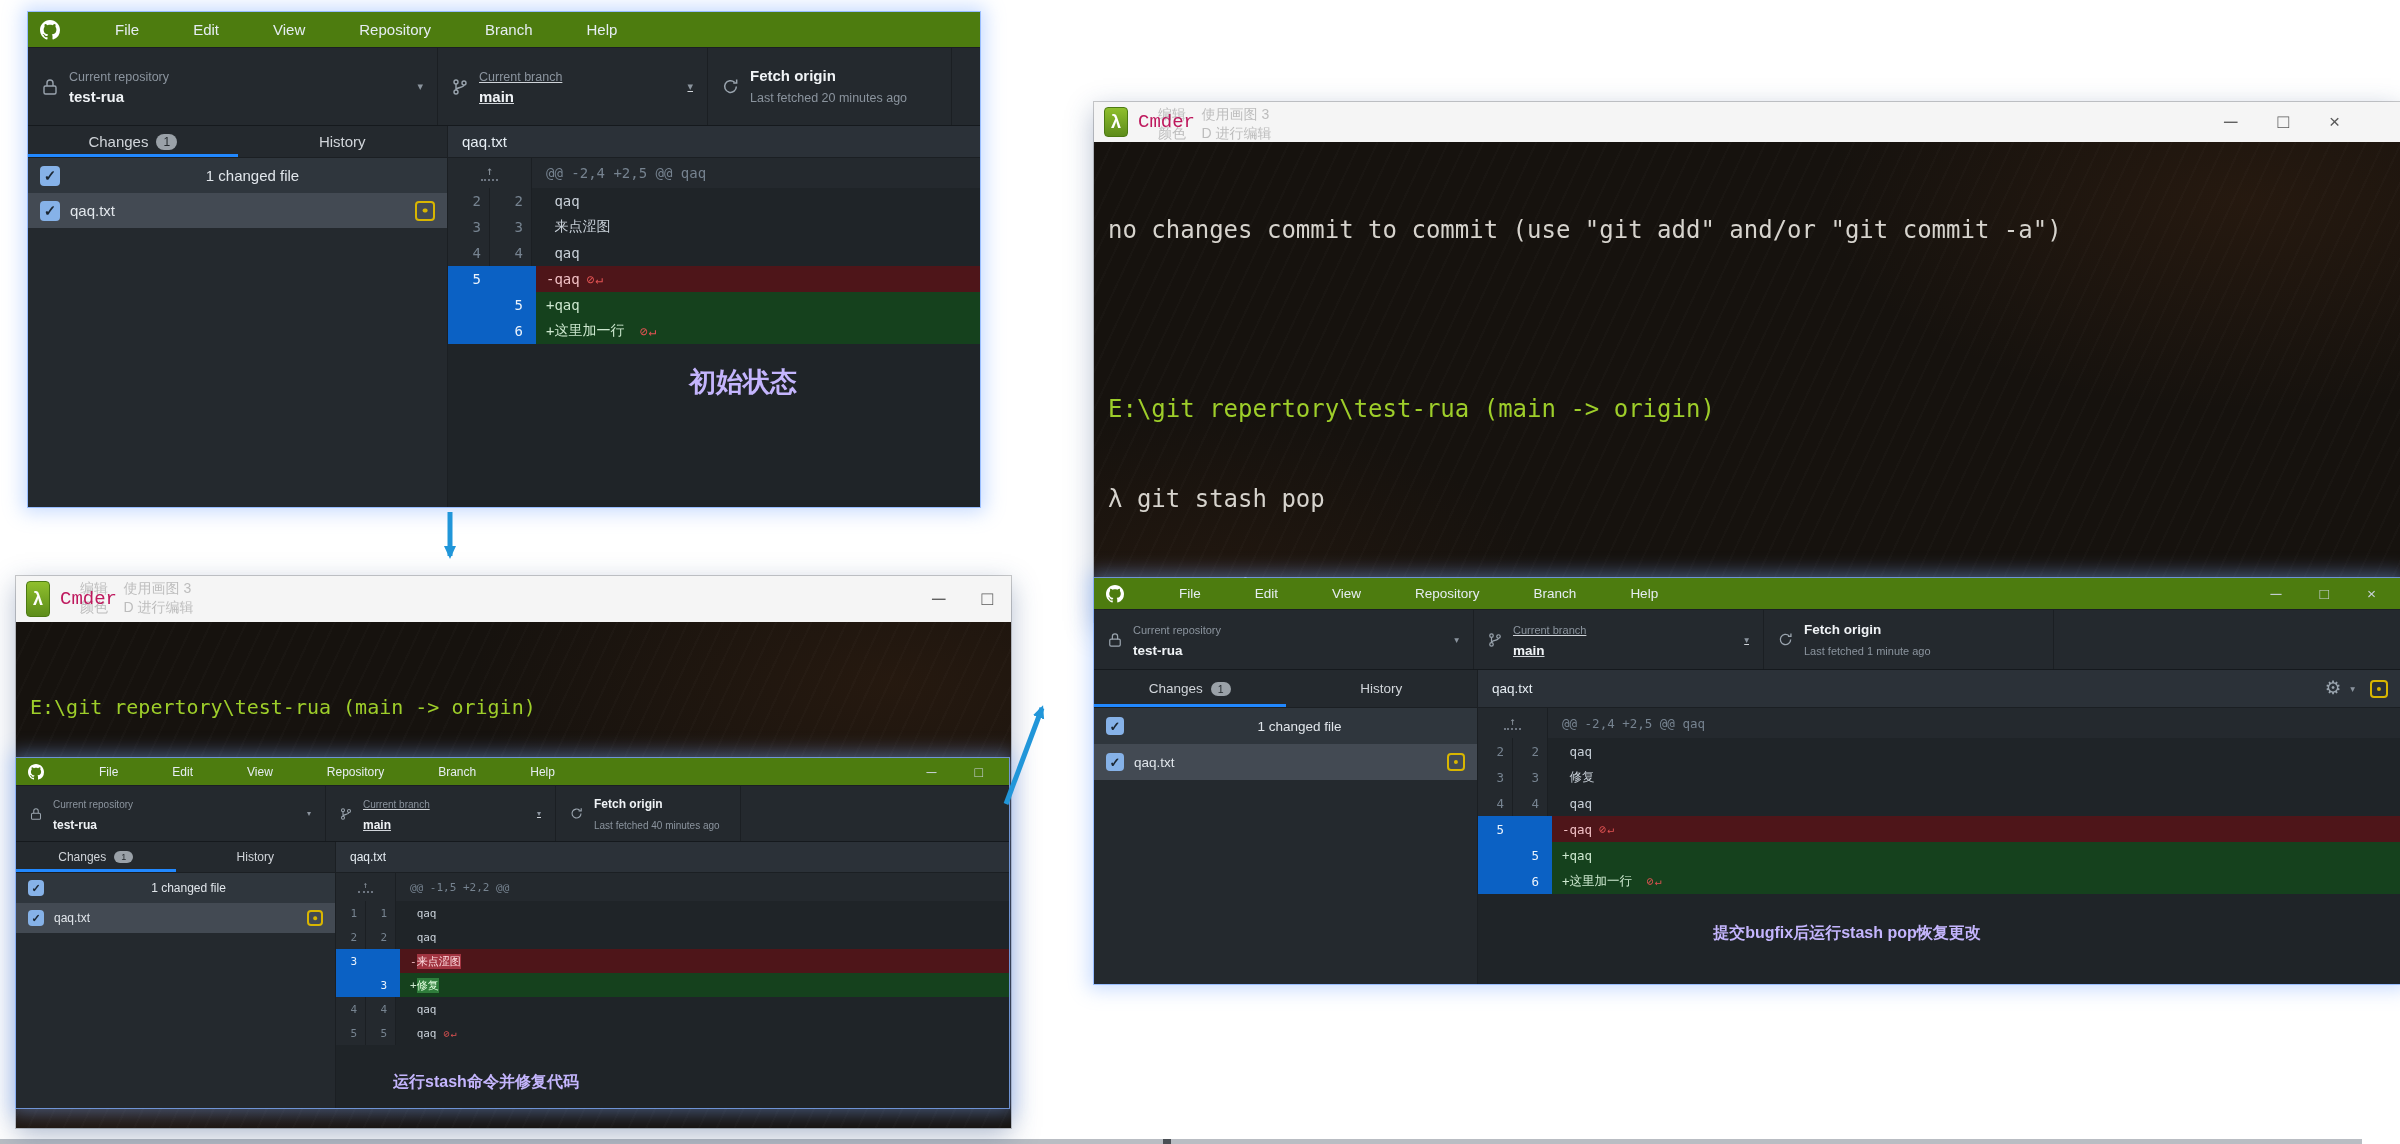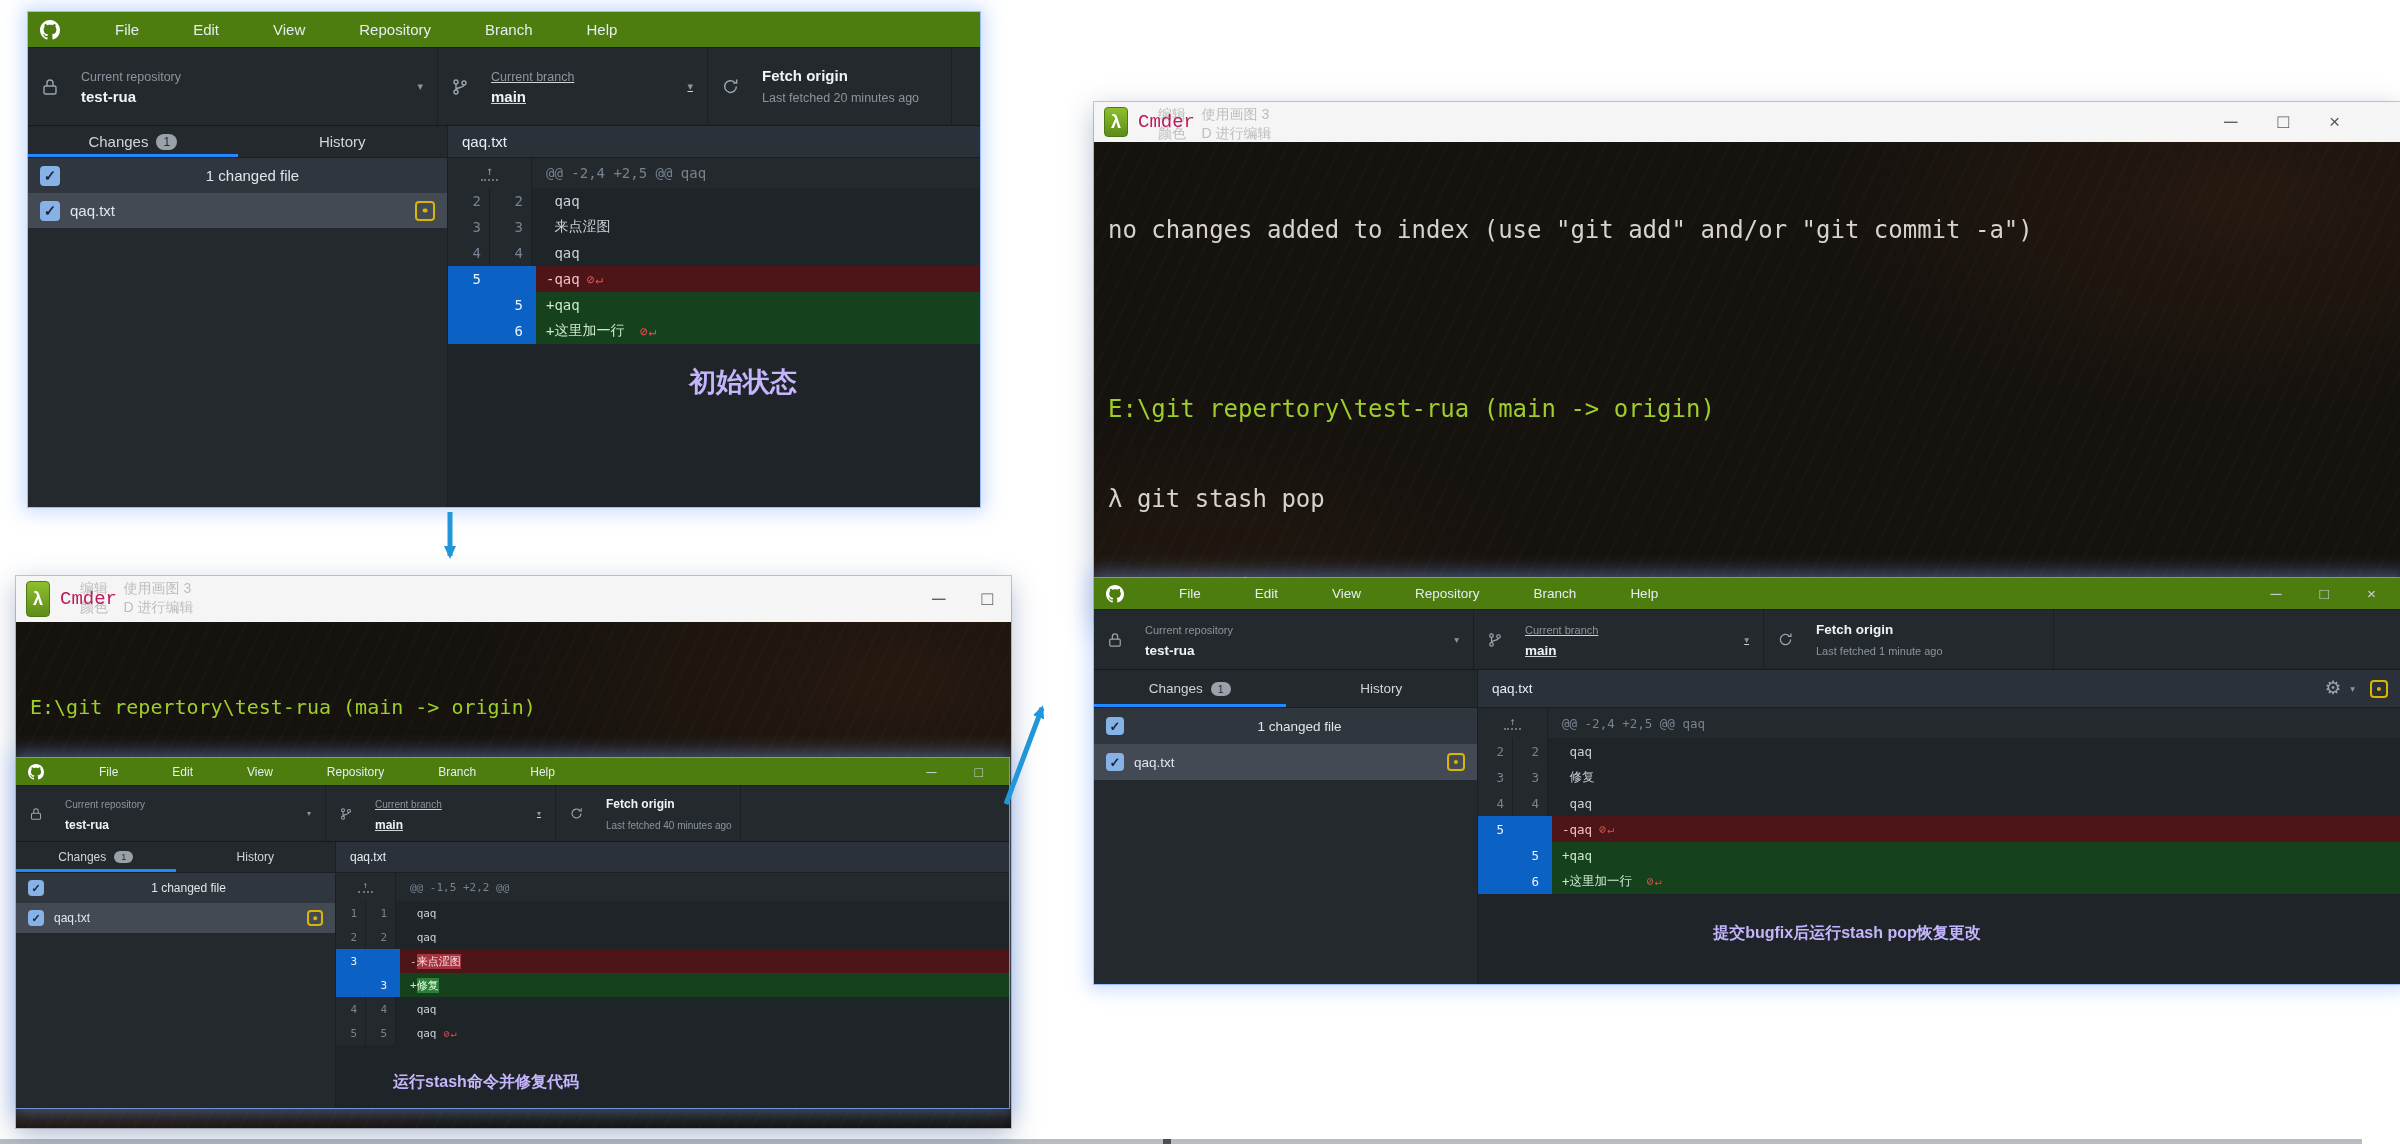--- a/index.html
+++ b/index.html
@@ -14,21 +14,21 @@
   .gh { background:#1f2428; color:#d1d5da; overflow:hidden;
         box-shadow:0 0 0 1px rgba(130,175,255,.75), 0 0 18px 5px rgba(130,175,255,.45); }
   .gh-menubar { height:var(--menu-h); background:#4d7c0f; border-bottom:1px solid #1b1f23;
                 display:flex; align-items:center; padding-left:12px;gap:28px; }
   .octo { width:var(--logo); height:var(--logo); margin-right:14px; flex:none; }
   .octo svg { width:100%; height:100%; display:block; fill:#ffffff; }
   .menu-item { padding:0 13px; font-size:var(--fs); color:#e6edf3; }
   .winbtns { margin-left:auto; display:flex; align-items:center; gap:38px; padding-right:26px;
              color:#c9d1d9; font-size:calc(var(--fs) + 2px); }
   .gh-toolbar { height:var(--tool-h); background:#24292e; border-bottom:1px solid #15191d; display:flex; }
-  .tsec { display:flex; align-items:center; padding:0 14px; border-right:1px solid #1b1f23;gap:12px; }
+  .tsec { display:flex; align-items:center; padding:0 14px; border-right:1px solid #1b1f23; }
   .tsec .ticon { color:#9aa4ae; margin-right:11px; flex:none; }
   .ticon svg { display:block; stroke:#9aa4ae; fill:none; stroke-width:1.4; }
   .ttext { line-height:1.3; min-width:0; }
   .tlabel { font-size:var(--fs-sm); color:#8b949e; white-space:nowrap; }
   .tvalue { font-size:var(--fs); color:#f0f3f6; font-weight:bold; white-space:nowrap; }
   .caret { color:#8b949e; margin-left:auto; font-size:calc(var(--fs) - 4px); padding-left:10px; }
   .sec-repo { width:var(--w-repo); } .sec-branch { width:var(--w-branch);text-decoration:underline; } .sec-fetch { width:var(--w-fetch); }
   .gh-body { display:flex; height:calc(100% - var(--menu-h) - var(--tool-h)); position:relative; }
   .sidebar { width:var(--sb); flex:none; background:#24292e; border-right:1px solid #1b1f23;
              display:flex; flex-direction:column; }
@@ -410,21 +410,21 @@
     <span class="lambda-badge">λ</span>
     <span class="cm-name">Cmder</span>
     <span class="cm-watermark"><span>编辑    使用画图 3</span><br><span>颜色    D 进行编辑</span></span>
     <span class="cm-btns">
       <span>─</span>
       <span>□</span>
       <span>×</span>
     </span>
   </div>
   <div class="cm-body">
-    <div class="tline">no changes added to index (use "git add" and/or "git commit -a")</div>
+    <div class="tline">no changes commit to commit (use "git add" and/or "git commit -a")</div>
     <div class="tline"></div>
     <div class="tline t-green">E:\git repertory\test-rua (main -&gt; origin)</div>
     <div class="tline">λ git stash pop</div>
     <div class="tline">Auto-merging qaq.txt</div>
     
     
     
     
     
     

